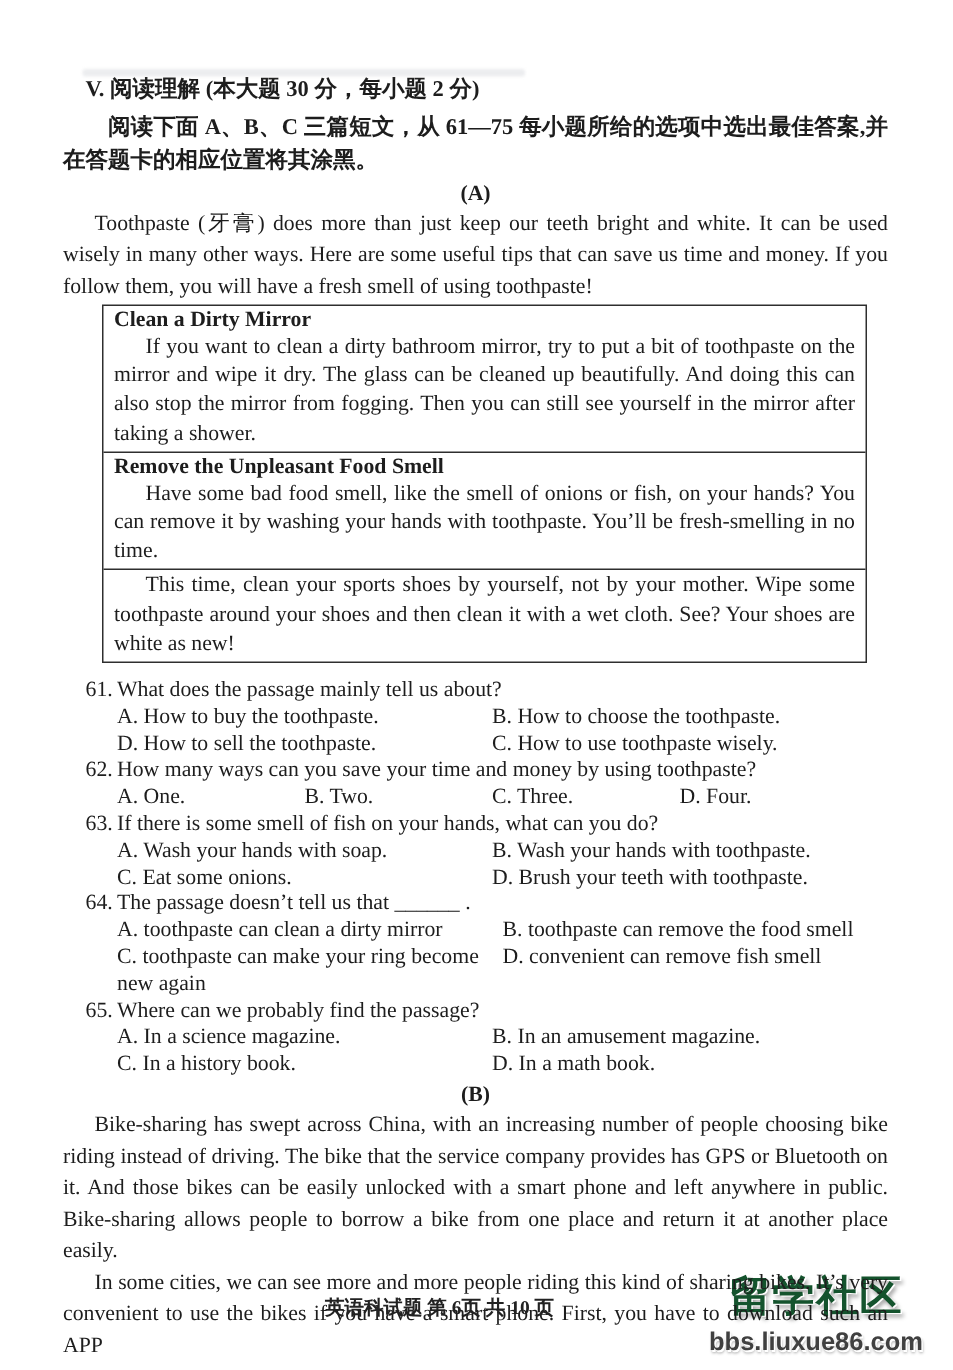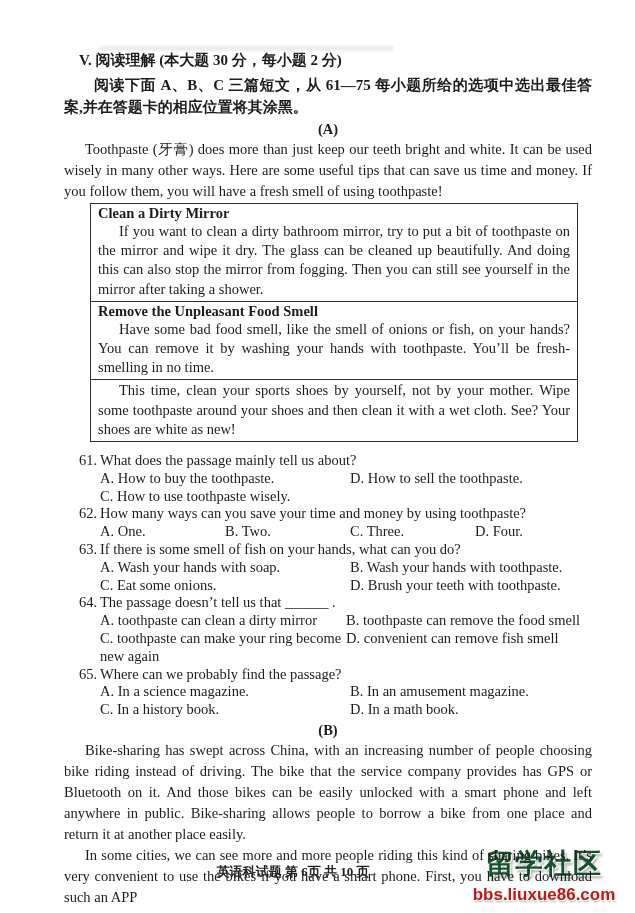--- a/index.html
+++ b/index.html
@@ -6,24 +6,23 @@
   body{
     width:635px;height:913px;
     background:#ffffff;
     font-family:"Liberation Serif","DejaVu Serif",serif;
     color:#1d1d1d;
     position:relative;
     overflow:hidden;
   }
   .page{
     position:absolute;inset:0;
-    padding:50px 43px 0 20px;
+    padding:50px 43px 0 42px;
     box-sizing:border-box;
     z-index:1;
-    margin-left:44px;
   }
   .ghost{
     position:absolute;top:46px;left:55px;width:295px;height:5px;
     background:rgba(185,192,198,0.28);
     filter:blur(1.2px);
     border-radius:2px;
   }
   .sec-header{
     margin-left:15px;
     font-size:15px;font-weight:bold;line-height:20px;
@@ -94,21 +93,21 @@
   }
   .wm-title{
     font-size:28px;font-weight:bold;letter-spacing:1px;
     color:#14532d;
     text-shadow:1px 1px 0 #ffffff,2px 3px 3px #9f9f9f;
     line-height:44px;
     white-space:nowrap;
   }
   .wm-url{
     font-size:17px;font-weight:bold;
-    color:#b91c1c;
+    color:#404040;
     text-shadow:1px 1px 0 #ffffff,1px 2px 2px #a8a8a8;
     line-height:18px;
     white-space:nowrap;
   }
 </style>
 </head>
 <body>
 
 <div class="watermark">
   <div class="wm-title">留学社区</div>
@@ -139,20 +138,21 @@
       <p class="tip-body">This time, clean your sports shoes by yourself, not by your mother. Wipe some toothpaste around your shoes and then clean it with a wet cloth. See? Your shoes are white as new!</p>
     </div>
   </div>
 
   <div class="questions">
 
     <div class="q">
       <div class="q-text"><span class="q-num">61.</span><span>What does the passage mainly tell us about?</span></div>
       <div class="opts two">
         <span>A. How to buy the toothpaste.</span>
+        <span>B. How to choose the toothpaste.</span>
         <span>D. How to sell the toothpaste.</span>
         <span>C. How to use toothpaste wisely.</span>
       </div>
     </div>
 
     <div class="q">
       <div class="q-text"><span class="q-num">62.</span><span>How many ways can you save your time and money by using toothpaste?</span></div>
       <div class="opts four">
         <span>A. One.</span>
         <span>B. Two.</span>

